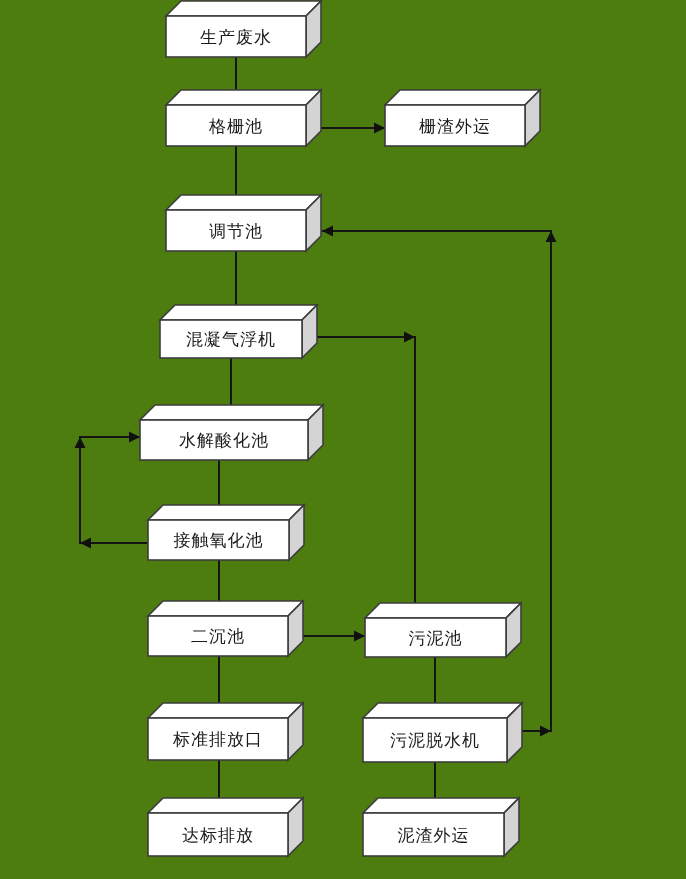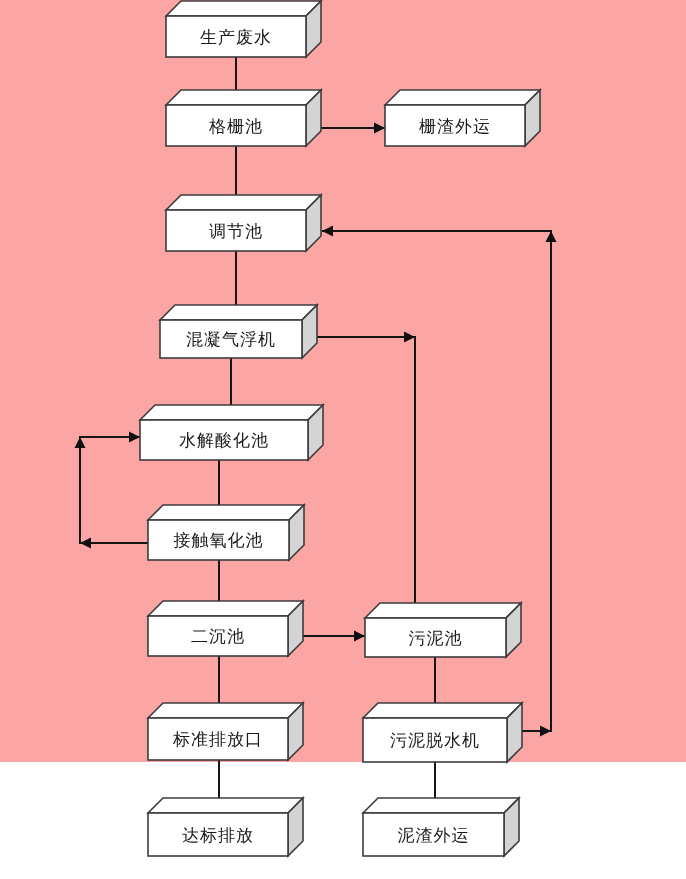--- a/index.html
+++ b/index.html
@@ -9,22 +9,22 @@
   }
   body {
     width: 686px;
     height: 879px;
     font-family: "DejaVu Sans", "Liberation Sans", sans-serif;
     overflow: hidden;
   }
   #flowchart-root {
     position: relative;
     width: 686px;
-    height: 762px;
-    background: #fca5a5;
+    height: 879px;
+    background: #4d7c0f;
   }
   svg#flow-svg {
     display: block;
     width: 686px;
     height: 879px;
   }
   .box-front {
     fill: #ffffff;
     stroke: #3c3c3c;
     stroke-width: 1.6;

